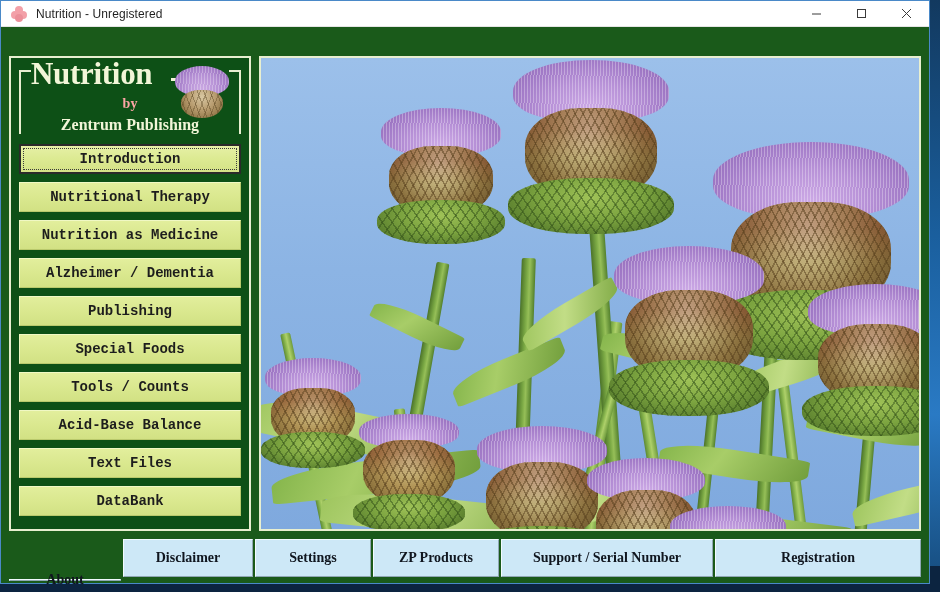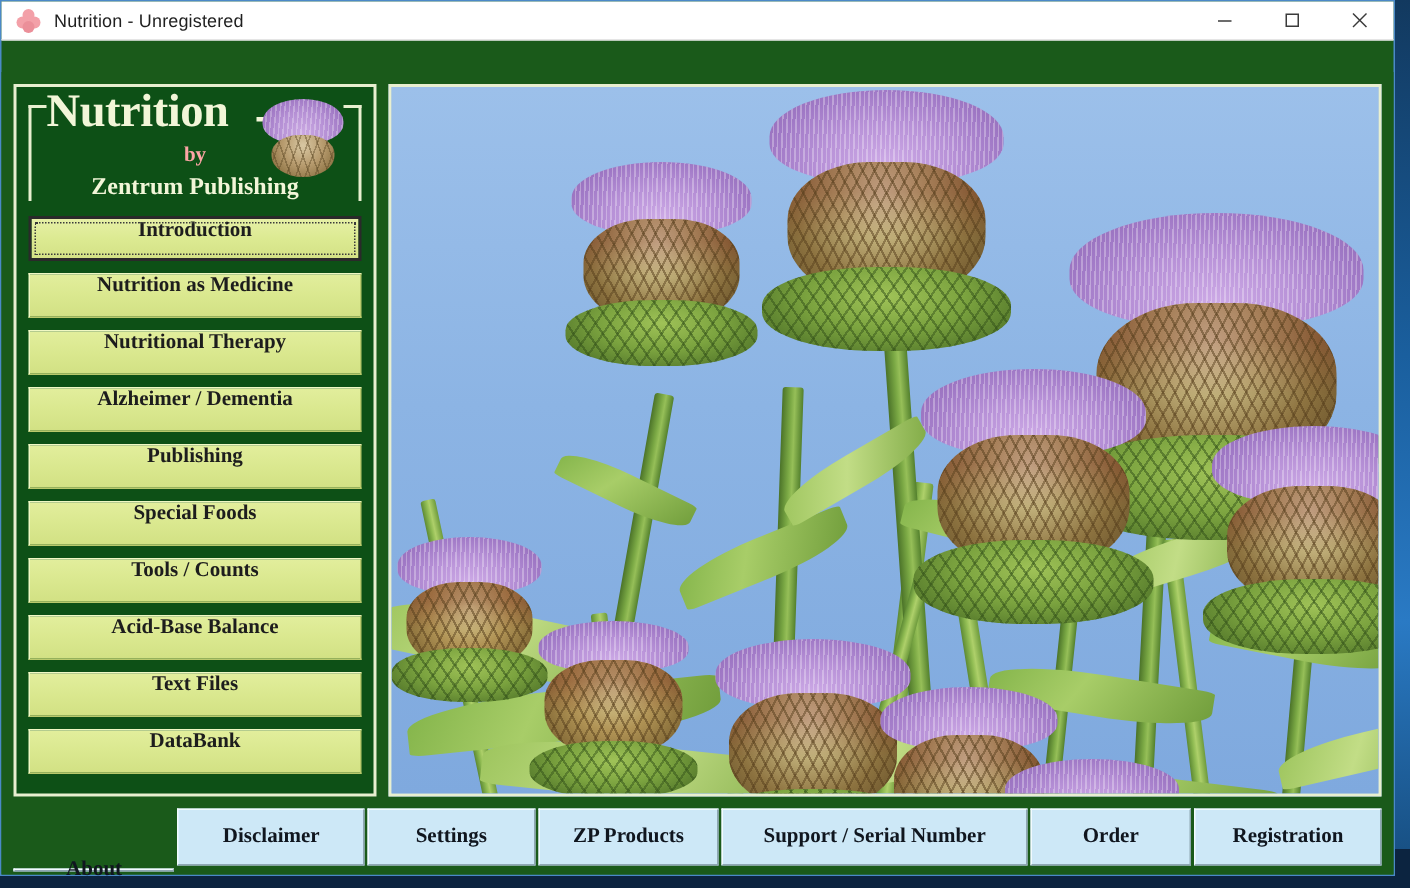--- a/index.html
+++ b/index.html
@@ -119,22 +119,22 @@
       repeating-linear-gradient(70deg, rgba(90,70,35,.45) 0 1px, rgba(0,0,0,0) 1px 6px),
       repeating-linear-gradient(-70deg, rgba(90,70,35,.4) 0 1px, rgba(0,0,0,0) 1px 6px);
   }
   
   #nav{display:flex;flex-direction:column;gap:8px;padding-top:4px;}
   .nav-btn{
     height:30px;flex:0 0 30px;
     background:linear-gradient(180deg,#e2ee9c 0%, #dae88f 50%, #d2e184 100%);
     border:1px solid #b9c96c;
     border-top-color:#f0f8c4;border-left-color:#f0f8c4;
-    display:flex;align-items:flex-start;justify-content:center;
-    font-family:Liberation Serif, serif;font-weight:700;font-size:14px;color:#1d1d1d;
+    display:flex;align-items:center;justify-content:center;
+    font-family:Liberation Mono, monospace;font-weight:700;font-size:14px;color:#1d1d1d;
     box-sizing:border-box;cursor:default;white-space:nowrap;
   }
   .nav-btn.focused{
     border:2px solid #2a2a2a;
     background:linear-gradient(180deg,#e6f0a6 0%, #dcea92 50%, #d4e286 100%);
     position:relative;
   }
   .nav-btn.focused:after{
     content:"";position:absolute;left:2px;right:2px;top:2px;bottom:2px;
     border:1px dotted #3a3a3a;
@@ -260,24 +260,24 @@
           </div>
           <div id="brand-by">by</div>
           <div id="brand-pub">Zentrum Publishing</div>
         </div>
 
         <div id="nav">
             <div class="nav-btn focused">
               <span>Introduction</span>
             </div>
             <div class="nav-btn">
+              <span>Nutritional Therapy</span>
+            </div>
+            <div class="nav-btn">
               <span>Nutrition as Medicine</span>
-            </div>
-            <div class="nav-btn">
-              <span>Nutritional Therapy</span>
             </div>
             <div class="nav-btn">
               <span>Alzheimer / Dementia</span>
             </div>
             <div class="nav-btn">
               <span>Publishing</span>
             </div>
             <div class="nav-btn">
               <span>Special Foods</span>
             </div>
@@ -402,22 +402,19 @@
         </div>
         <div class="tb-btn" style="width: 116px;">
           <span>Settings</span>
         </div>
         <div class="tb-btn" style="width: 126px;">
           <span>ZP Products</span>
         </div>
         <div class="tb-btn" style="width: 212px;">
           <span>Support / Serial Number</span>
         </div>
-        <div class="tb-btn" style="width: 112px;">
-          <span>Order</span>
-        </div>
         <div class="tb-btn" style="width: 130px; flex: 1 1 auto;">
           <span>Registration</span>
         </div>
       </div>
 
   </div>
 </div>
 
 </body></html>

